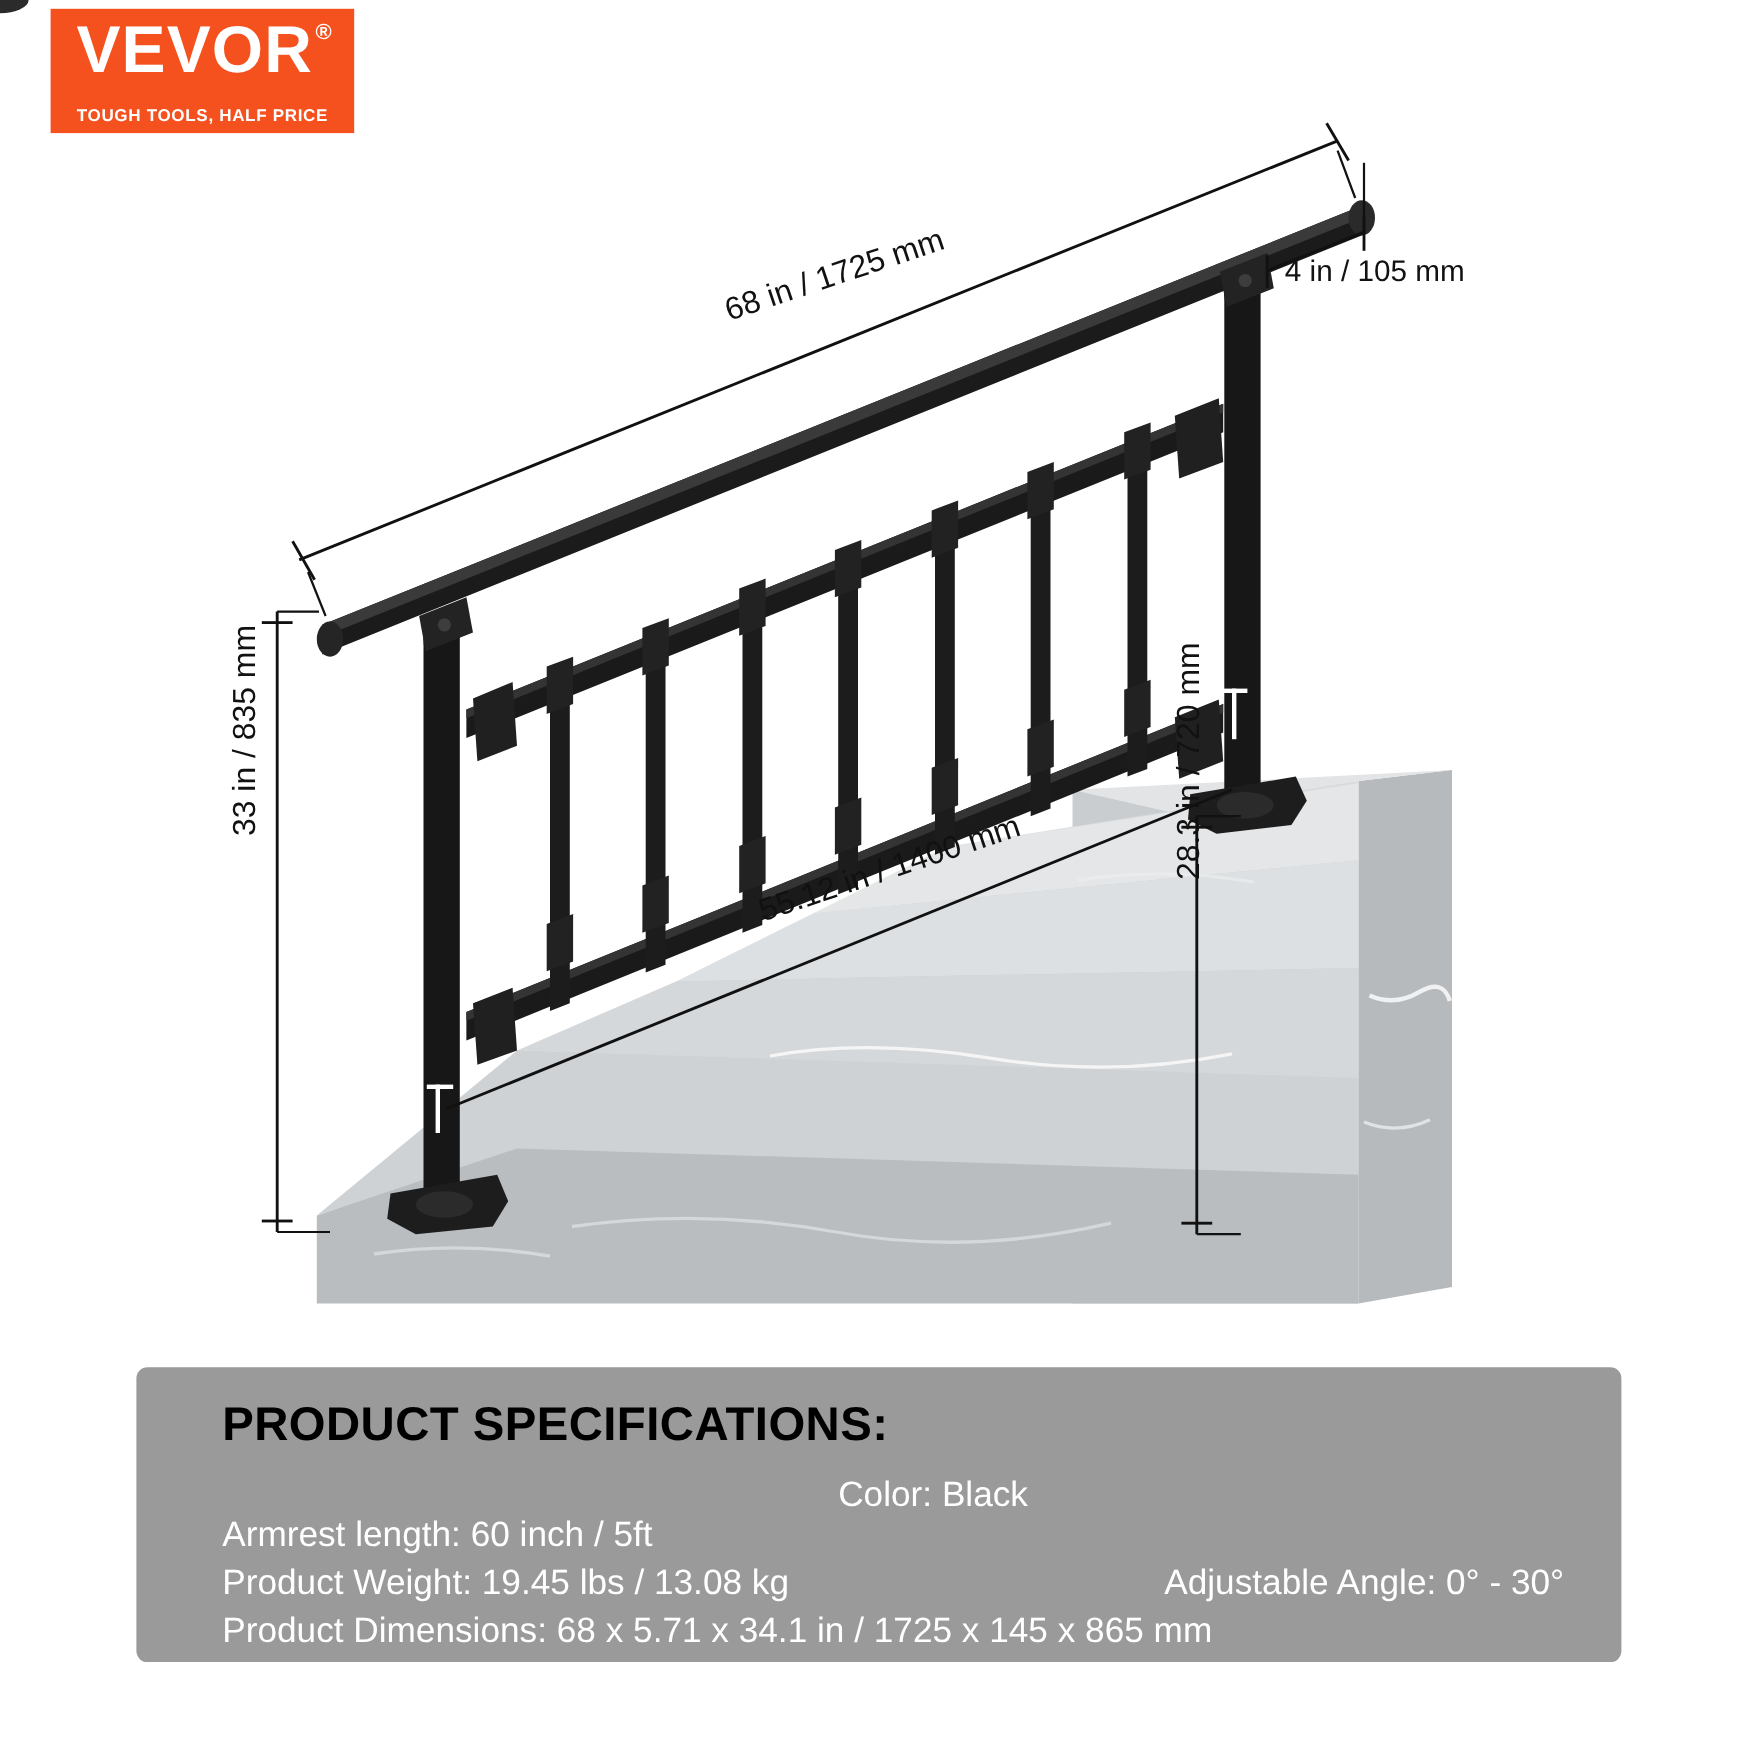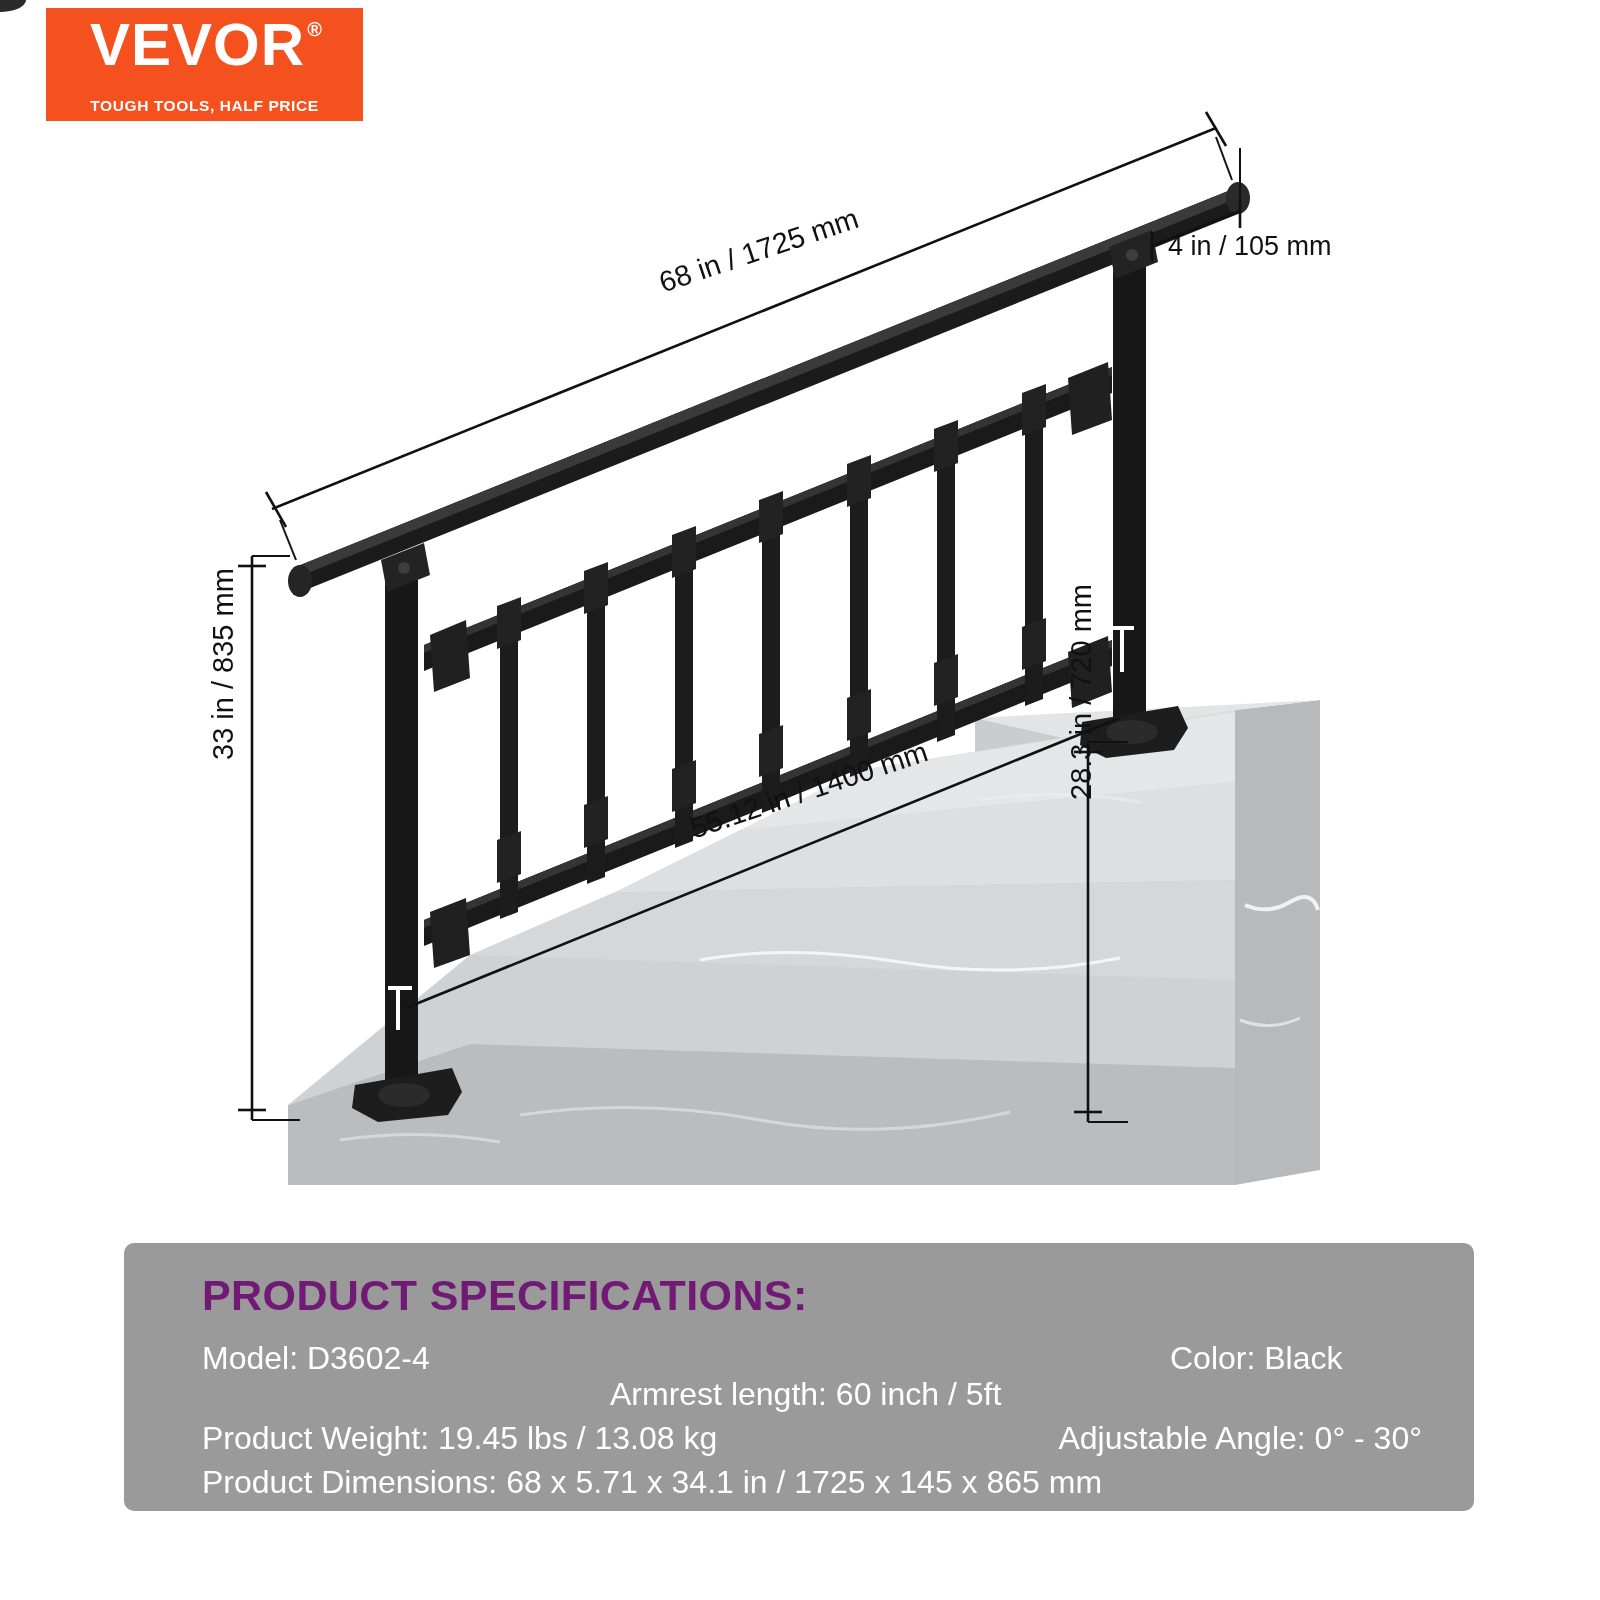--- a/index.html
+++ b/index.html
@@ -13,21 +13,21 @@
     position: relative;
     font-family: "Liberation Sans", sans-serif;
     overflow: hidden;
   }
 
   
   #brand-logo {
     position: absolute;
     left: 46px;
     top: 8px;
-    width: 317px;
+    width: 276px;
     height: 113px;
     background: #f4511e;
     display: flex;
     flex-direction: column;
     align-items: center;
     justify-content: center;
   }
   #brand-logo .wordmark {
     color: #ffffff;
     font-size: 60px;
@@ -111,21 +111,21 @@
     left: 124px;
     top: 1243px;
     width: 1350px;
     height: 268px;
     background: #9a9a9a;
     border-radius: 10px;
     box-sizing: border-box;
     padding: 28px 52px 0 78px;
   }
   #spec-title {
-    color: #701a75;
+    color: #000000;
     font-size: 43px;
     font-weight: bold;
     letter-spacing: 0.4px;
     margin: 0 0 16px 0;
   }
   .spec-row {
     display: flex;
     color: #ffffff;
     font-size: 32px;
     line-height: 1.38;
@@ -316,21 +316,20 @@
   <div class="dim-label" id="dim-post-label">4 in / 105 mm</div>
   <div class="dim-label" id="dim-height-label">33 in / 835 mm</div>
   <div class="dim-label" id="dim-diag-label">55.12 in / 1400 mm</div>
   <div class="dim-label" id="dim-step-label">28.3 in / 720 mm</div>
 </div>
 
 <div id="spec-panel">
   <div id="spec-title">PRODUCT SPECIFICATIONS:</div>
 
   <div class="spec-row">
-    <div class="cell-left">Model: D3602-4</div>
     <div class="cell-mid">Armrest length: 60 inch / 5ft</div>
     <div class="cell-right">Color: Black</div>
   </div>
 
   <div class="spec-row">
     <div class="cell-left" style="width:560px">Product Weight: 19.45 lbs / 13.08 kg</div>
     <div class="cell-mid" style="width:408px"></div>
     <div class="cell-right">Adjustable Angle: 0° - 30°</div>
   </div>
 

